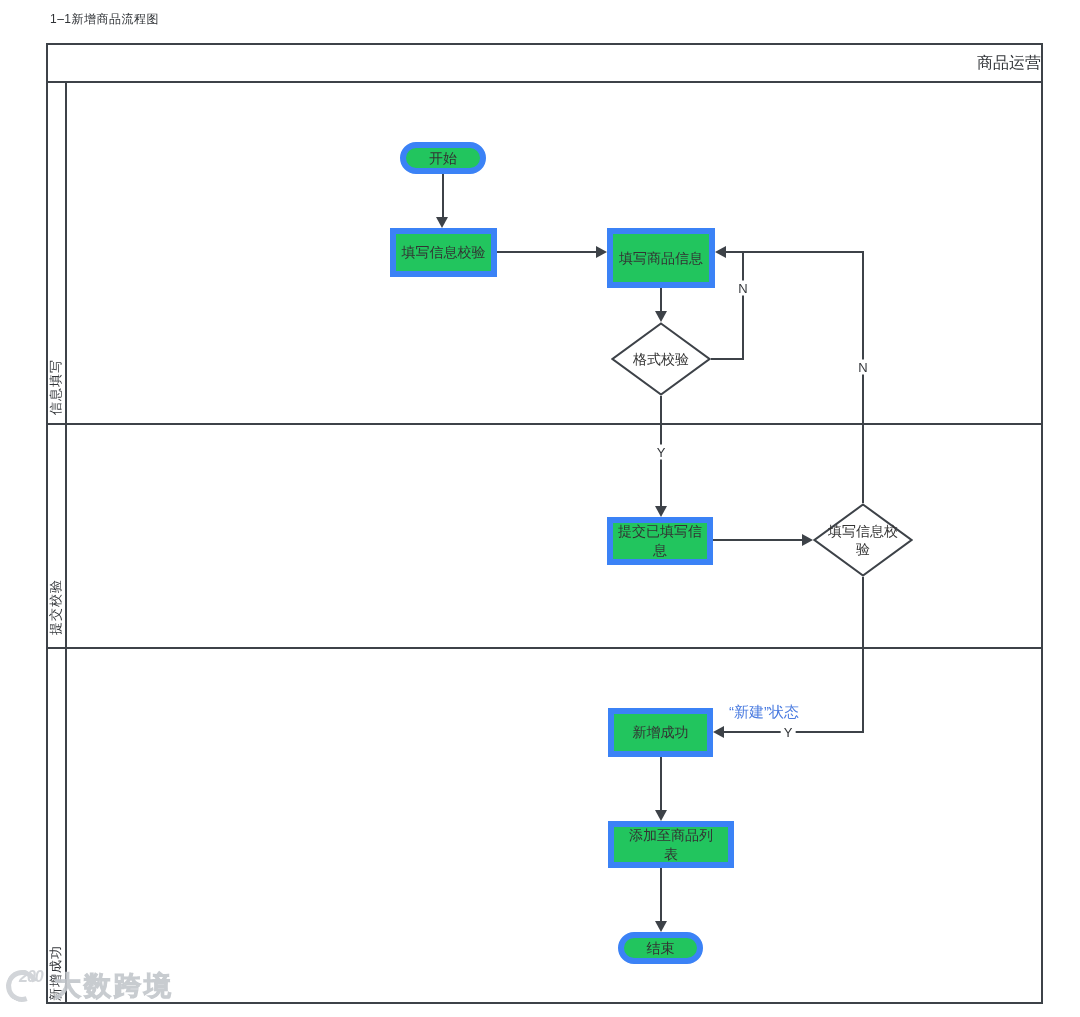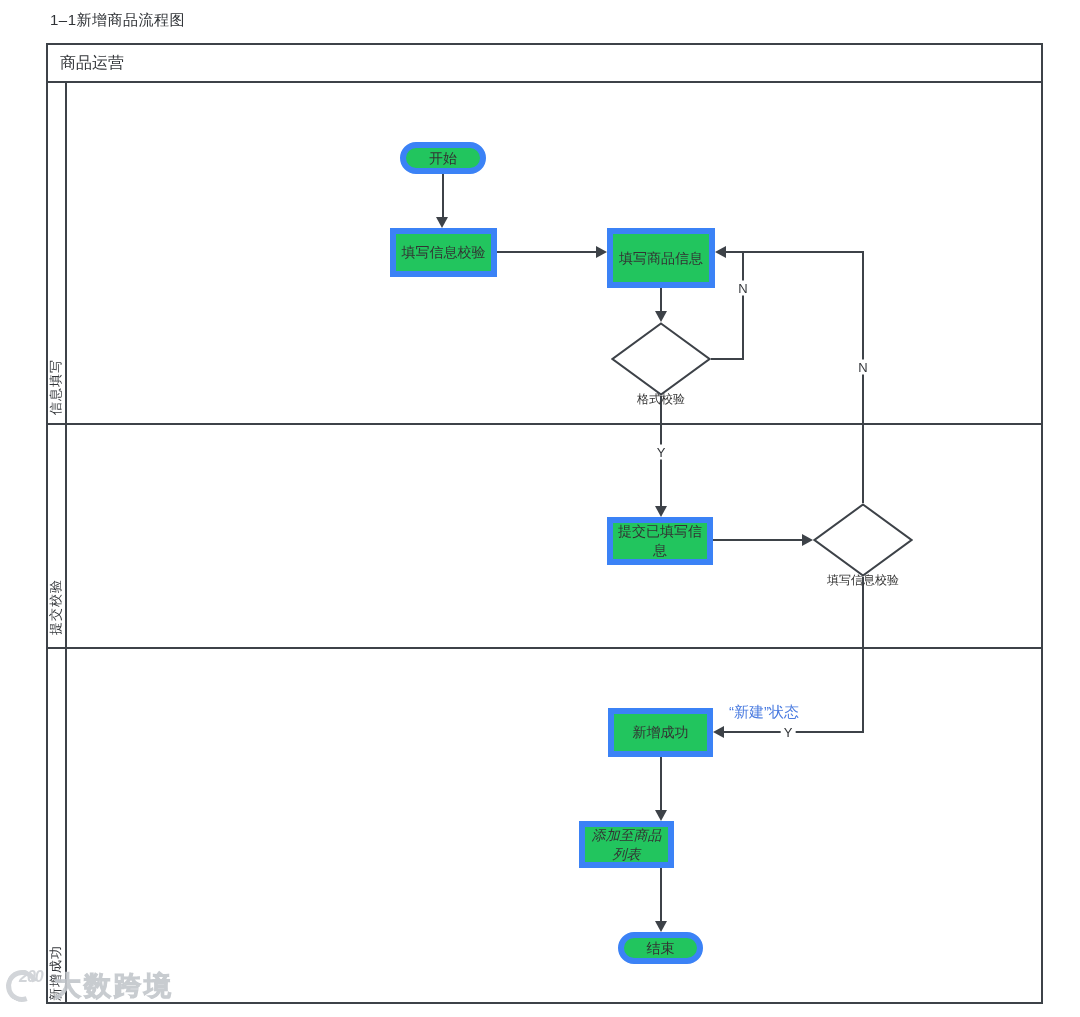--- a/index.html
+++ b/index.html
@@ -1,44 +1,44 @@
 <!DOCTYPE html>
 <html><head>
 <meta charset="utf-8">
 <style>
   * { margin:0; padding:0; box-sizing:border-box; }
   html,body { background:#fff; }
   body { font-family:"Liberation Sans", sans-serif; color:#333; }
   .stage { position:relative; width:1080px; height:1017px; background:#fff; overflow:hidden; }
 
-  .doc-title { position:absolute; left:50px; top:11px; font-size:15px; color:#2f3236; letter-spacing:.5px; }
+  .doc-title { position:absolute; left:50px; top:11px; font-size:12px; color:#2f3236; letter-spacing:.5px; }
 
   
   .pool { position:absolute; left:46px; top:43px; width:997px; height:961px; border:2px solid #3d4248; }
   .pool-header { position:absolute; left:0; right:0; top:0; height:38px; border-bottom:2px solid #3d4248;
-                 display:flex; align-items:center; justify-content:flex-start; padding-left:12px;
+                 display:flex; align-items:center; justify-content:flex-end; padding-left:12px;
                  font-size:16px; color:#33363a; }
   .lane-strip { position:absolute; left:0; top:38px; bottom:0; width:19px; border-right:2px solid #3d4248; }
   .lane-divider { position:absolute; left:0; right:0; height:2px; background:#3d4248; }
   .d1 { top:378px; } .d2 { top:602px; }
 
   .vlabel { position:absolute; transform:translate(-50%,-50%) rotate(-90deg); white-space:nowrap;
             font-size:13px; color:#33363a; letter-spacing:1px; }
 
   
   .node { position:absolute; background:#22c55e; border:6px solid #3b82f6; display:flex; align-items:center;
           justify-content:center; text-align:center; font-size:14px; color:#333; line-height:19px; z-index:2; }
   .pill { border-radius:16px; }
   .node .wrapspan { display:inline-block; width:88px; }
 
   .dnode { position:absolute; width:100px; height:74px; z-index:2; }
   .dnode svg { position:absolute; left:0; top:0; }
   .dnode polygon { fill:#fff; stroke:#3d4248; stroke-width:2; }
   .dnode .dlabel { position:absolute; left:50%; top:50%; transform:translate(-50%,-50%); width:80px;
-                   text-align:center; font-size:12px; color:#333; line-height:18px;margin-top:40px; }
+                   text-align:center; font-size:14px; color:#333; line-height:18px; }
   .dnode .narrow { width:76px; }
 
   
   .hline,.vline { position:absolute; background:#3d4248; z-index:1; }
   .hline { height:2px; } .vline { width:2px; }
   .arr { position:absolute; width:0; height:0; border-style:solid; border-color:transparent; z-index:1; }
   .arr.down  { border-width:11px 6px 0 6px;  border-top-color:#3d4248; }
   .arr.right { border-width:6px 0 6px 11px;  border-left-color:#3d4248; }
   .arr.left  { border-width:6px 11px 6px 0;  border-right-color:#3d4248; }
 
@@ -103,21 +103,21 @@
     <svg width="100" height="74" viewBox="0 0 100 74">
       <polygon points="50,1.5 98.5,37 50,72.5 1.5,37"></polygon>
     </svg>
     <div class="dlabel narrow">填写信息校验</div>
   </div>
 
   <div class="node" style="left:608px;top:708px;width:105px;height:49px;">
     <span>新增成功</span>
   </div>
 
-  <div class="node" style="left:579px;top:821px;width:95px;height:47px;font-style:italic;">
+  <div class="node" style="left:608px;top:821px;width:126px;height:47px;">
     <span class="wrapspan">添加至商品列表</span>
   </div>
 
   <div class="node pill" style="left:618px;top:932px;width:85px;height:32px;">
     <span>结束</span>
   </div>
 
   <div class="vline" style="left:442px;top:174px;height:44px;"></div>
   <div class="arr down" style="left:436px;top:217px;"></div>
 

